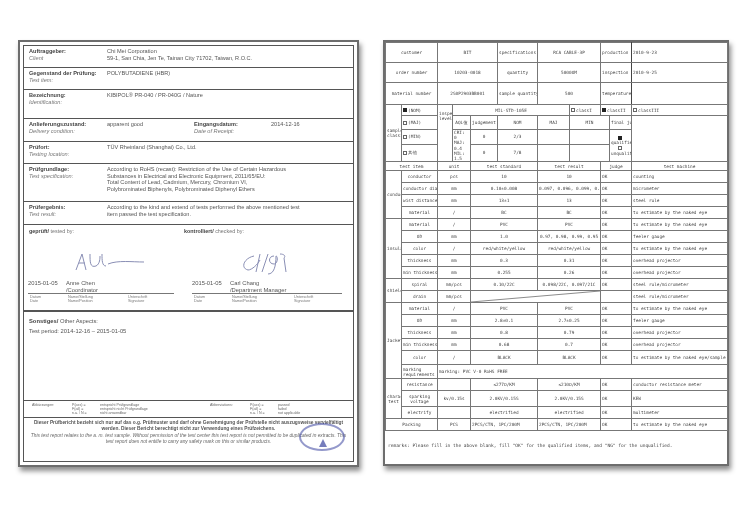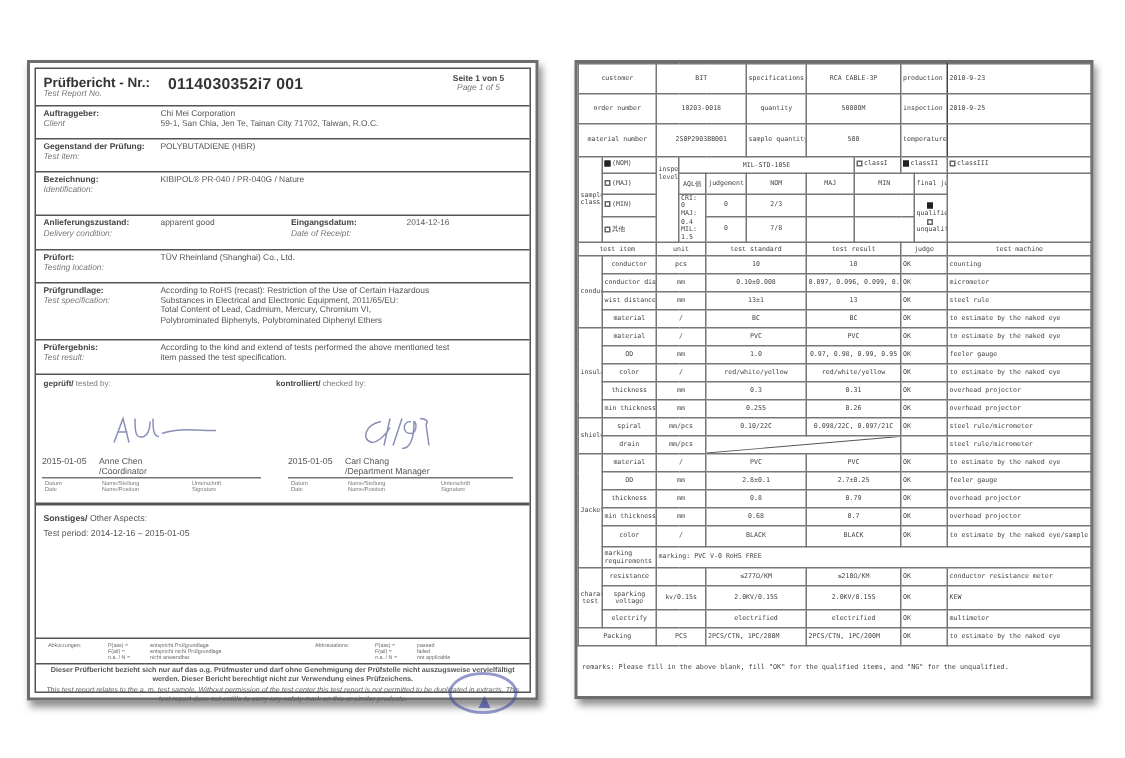--- a/index.html
+++ b/index.html
@@ -72,31 +72,20 @@
   .sq { display: inline-block; width: 4px; height: 4px; border: 0.6px solid #666; vertical-align: middle; margin-right: 1px; }
   .sq.on { background: #222; border-color: #222; }
   .remarks { font-family: "DejaVu Sans Mono", monospace; font-size: 4.5px; color: #444; padding: 12px 0 0 3px; }
 </style>
 </head>
 <body>
 
 <div class="ldoc">
  <div class="ldoc-inner">
 
-  <div class="lrow hdr-row">
-    <div class="hdr-title">
-      <span>Prüfbericht - Nr.:</span>
-      <i>Test Report No.</i>
-    </div>
-    <div class="hdr-num">0114030352i7 001</div>
-    <div class="hdr-page">
-      <b>Seite 1 von 5</b>
-      <i>Page 1 of 5</i>
-    </div>
-  </div>
 
   <div class="lrow r-client">
     <div class="lab">
           <b>Auftraggeber:</b>
           <i>Client</i>
         </div>
     <div class="val">
           <div>Chi Mei Corporation</div>
           <div>59-1, San Chia, Jen Te, Tainan City 71702, Taiwan, R.O.C.</div>
         </div>

